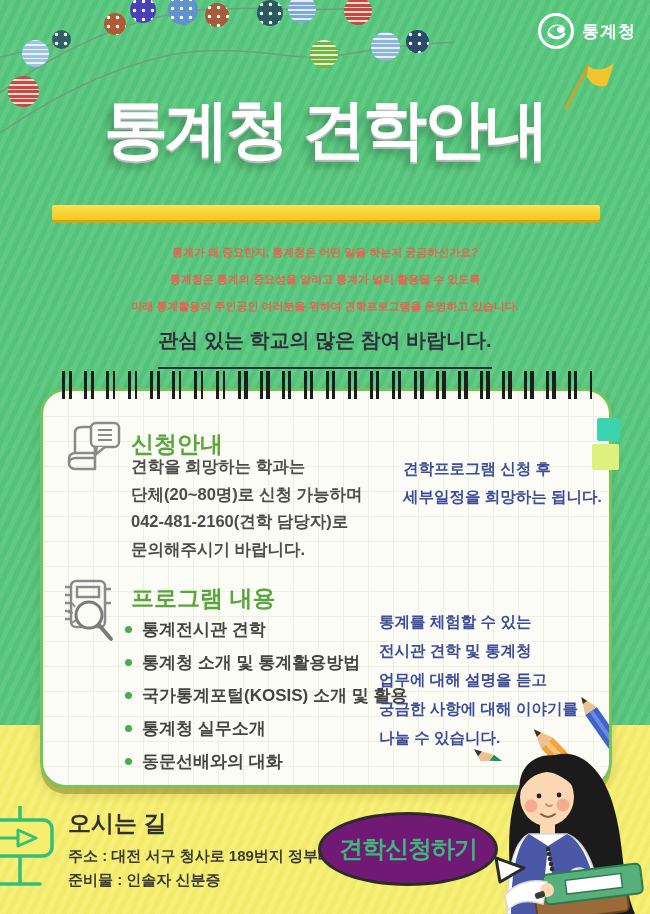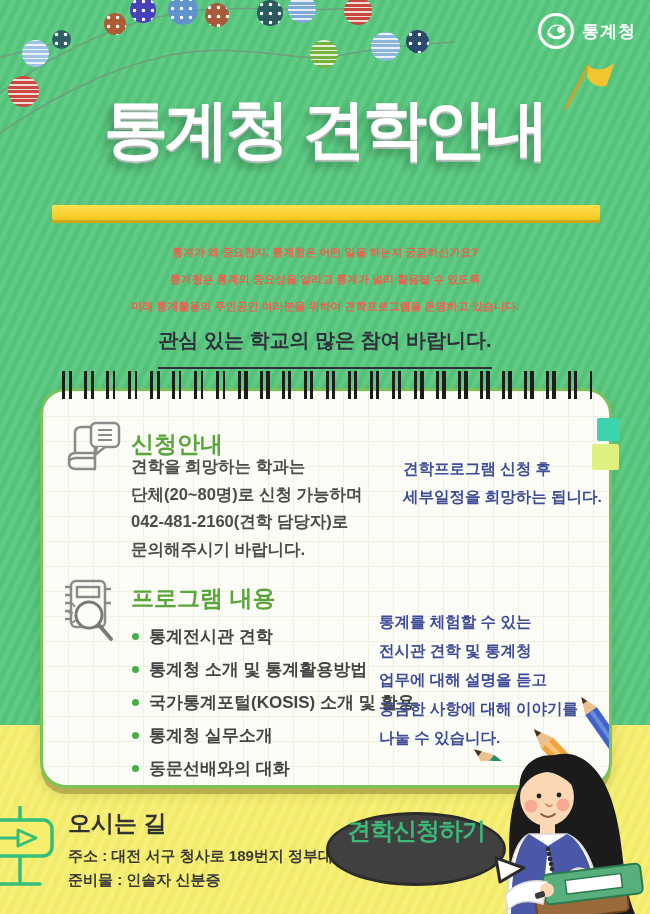--- a/index.html
+++ b/index.html
@@ -55,36 +55,36 @@
   .sec-heading{position:absolute;margin:0;color:#5aa53c;font-size:23px;font-weight:800;}
   .body-text{position:absolute;color:#4c4c4c;font-size:16.5px;font-weight:600;line-height:27.5px;}
   .note-text{position:absolute;color:#3d4c98;font-size:15.5px;font-weight:600;line-height:28px;}
 
   .h-apply{left:88px;top:38px;}
   .apply-body{left:88px;top:62px;}
   .apply-note{left:336px;top:64px;margin-left:24px;}
   .h-program{left:88px;top:192px;}
   .program-note{left:336px;top:216px;line-height:29px;}
 
-  .bullets{position:absolute;left:78px;top:218px;margin:11px;padding:0;list-style:none;}
+  .bullets{position:absolute;left:78px;top:218px;margin:4px;padding:0;list-style:none;}
   .bullets li{display:flex;align-items:center;height:33px;color:#444;font-size:17px;font-weight:600;}
   .dot{width:7px;height:7px;border-radius:50%;background:#49ad49;margin-right:10px;flex:0 0 auto;}
 
   .pencils{position:absolute;right:-4px;top:198px;}
 
   
   .signpost{position:absolute;left:-24px;top:798px;z-index:2;}
   .dir-heading{position:absolute;left:68px;top:808px;margin:0;color:#323232;font-size:23px;font-weight:800;z-index:2;}
   .dir-line{position:absolute;left:68px;color:#3a3a3a;font-size:15px;font-weight:700;z-index:2;}
   .dir-address{top:847px;}
   .dir-prep{top:871px;}
 
-  .bubble{position:absolute;left:326px;top:812px;width:174px;height:68px;z-index:5;
-    background:#404040;border:3px solid #2b2b2b;border-radius:50%;
-    display:flex;align-items:flex-start;justify-content:center;cursor:pointer;}
+  .bubble{position:absolute;left:318px;top:812px;width:174px;height:68px;z-index:5;
+    background:#701a75;border:3px solid #2b2b2b;border-radius:50%;
+    display:flex;align-items:center;justify-content:center;cursor:pointer;}
   .bubble-label{color:#3cb878;font-size:24px;font-weight:900;letter-spacing:-1px;}
   .bubble-tail{position:absolute;left:494px;top:856px;z-index:5;}
 
   .student{position:absolute;left:455px;top:742px;z-index:4;}
 </style>
 </head>
 <body>
 
 <div class="poster">
 

